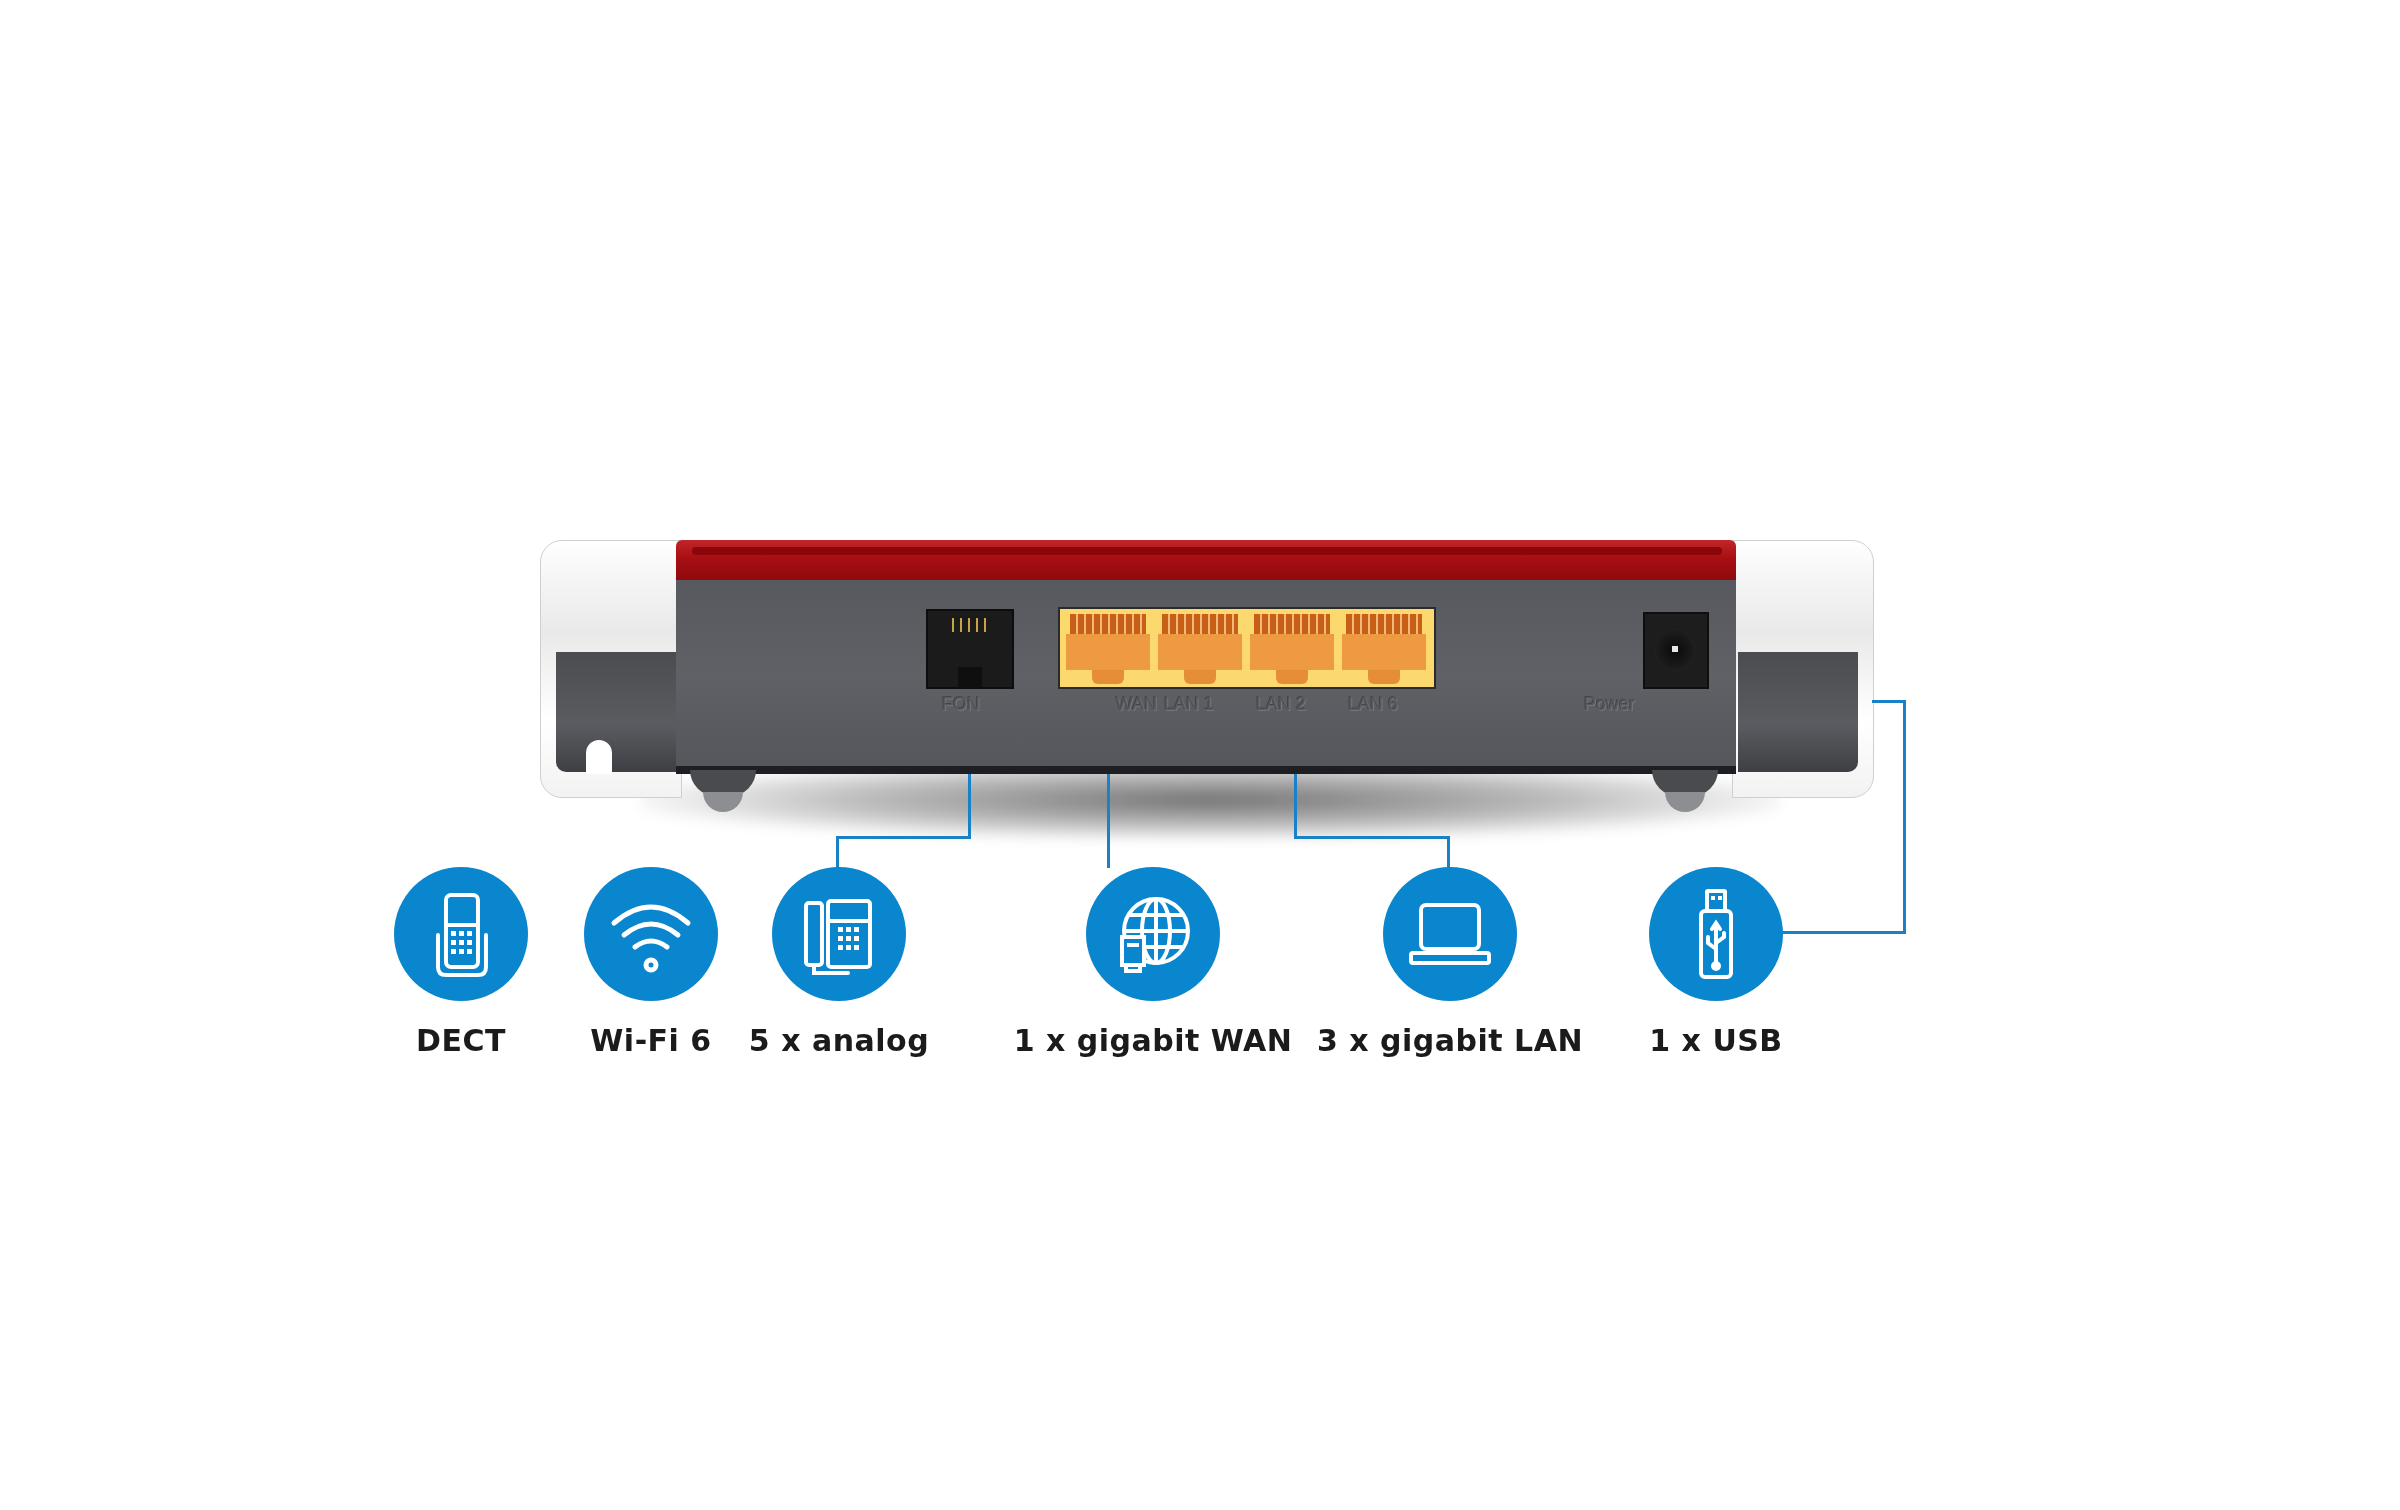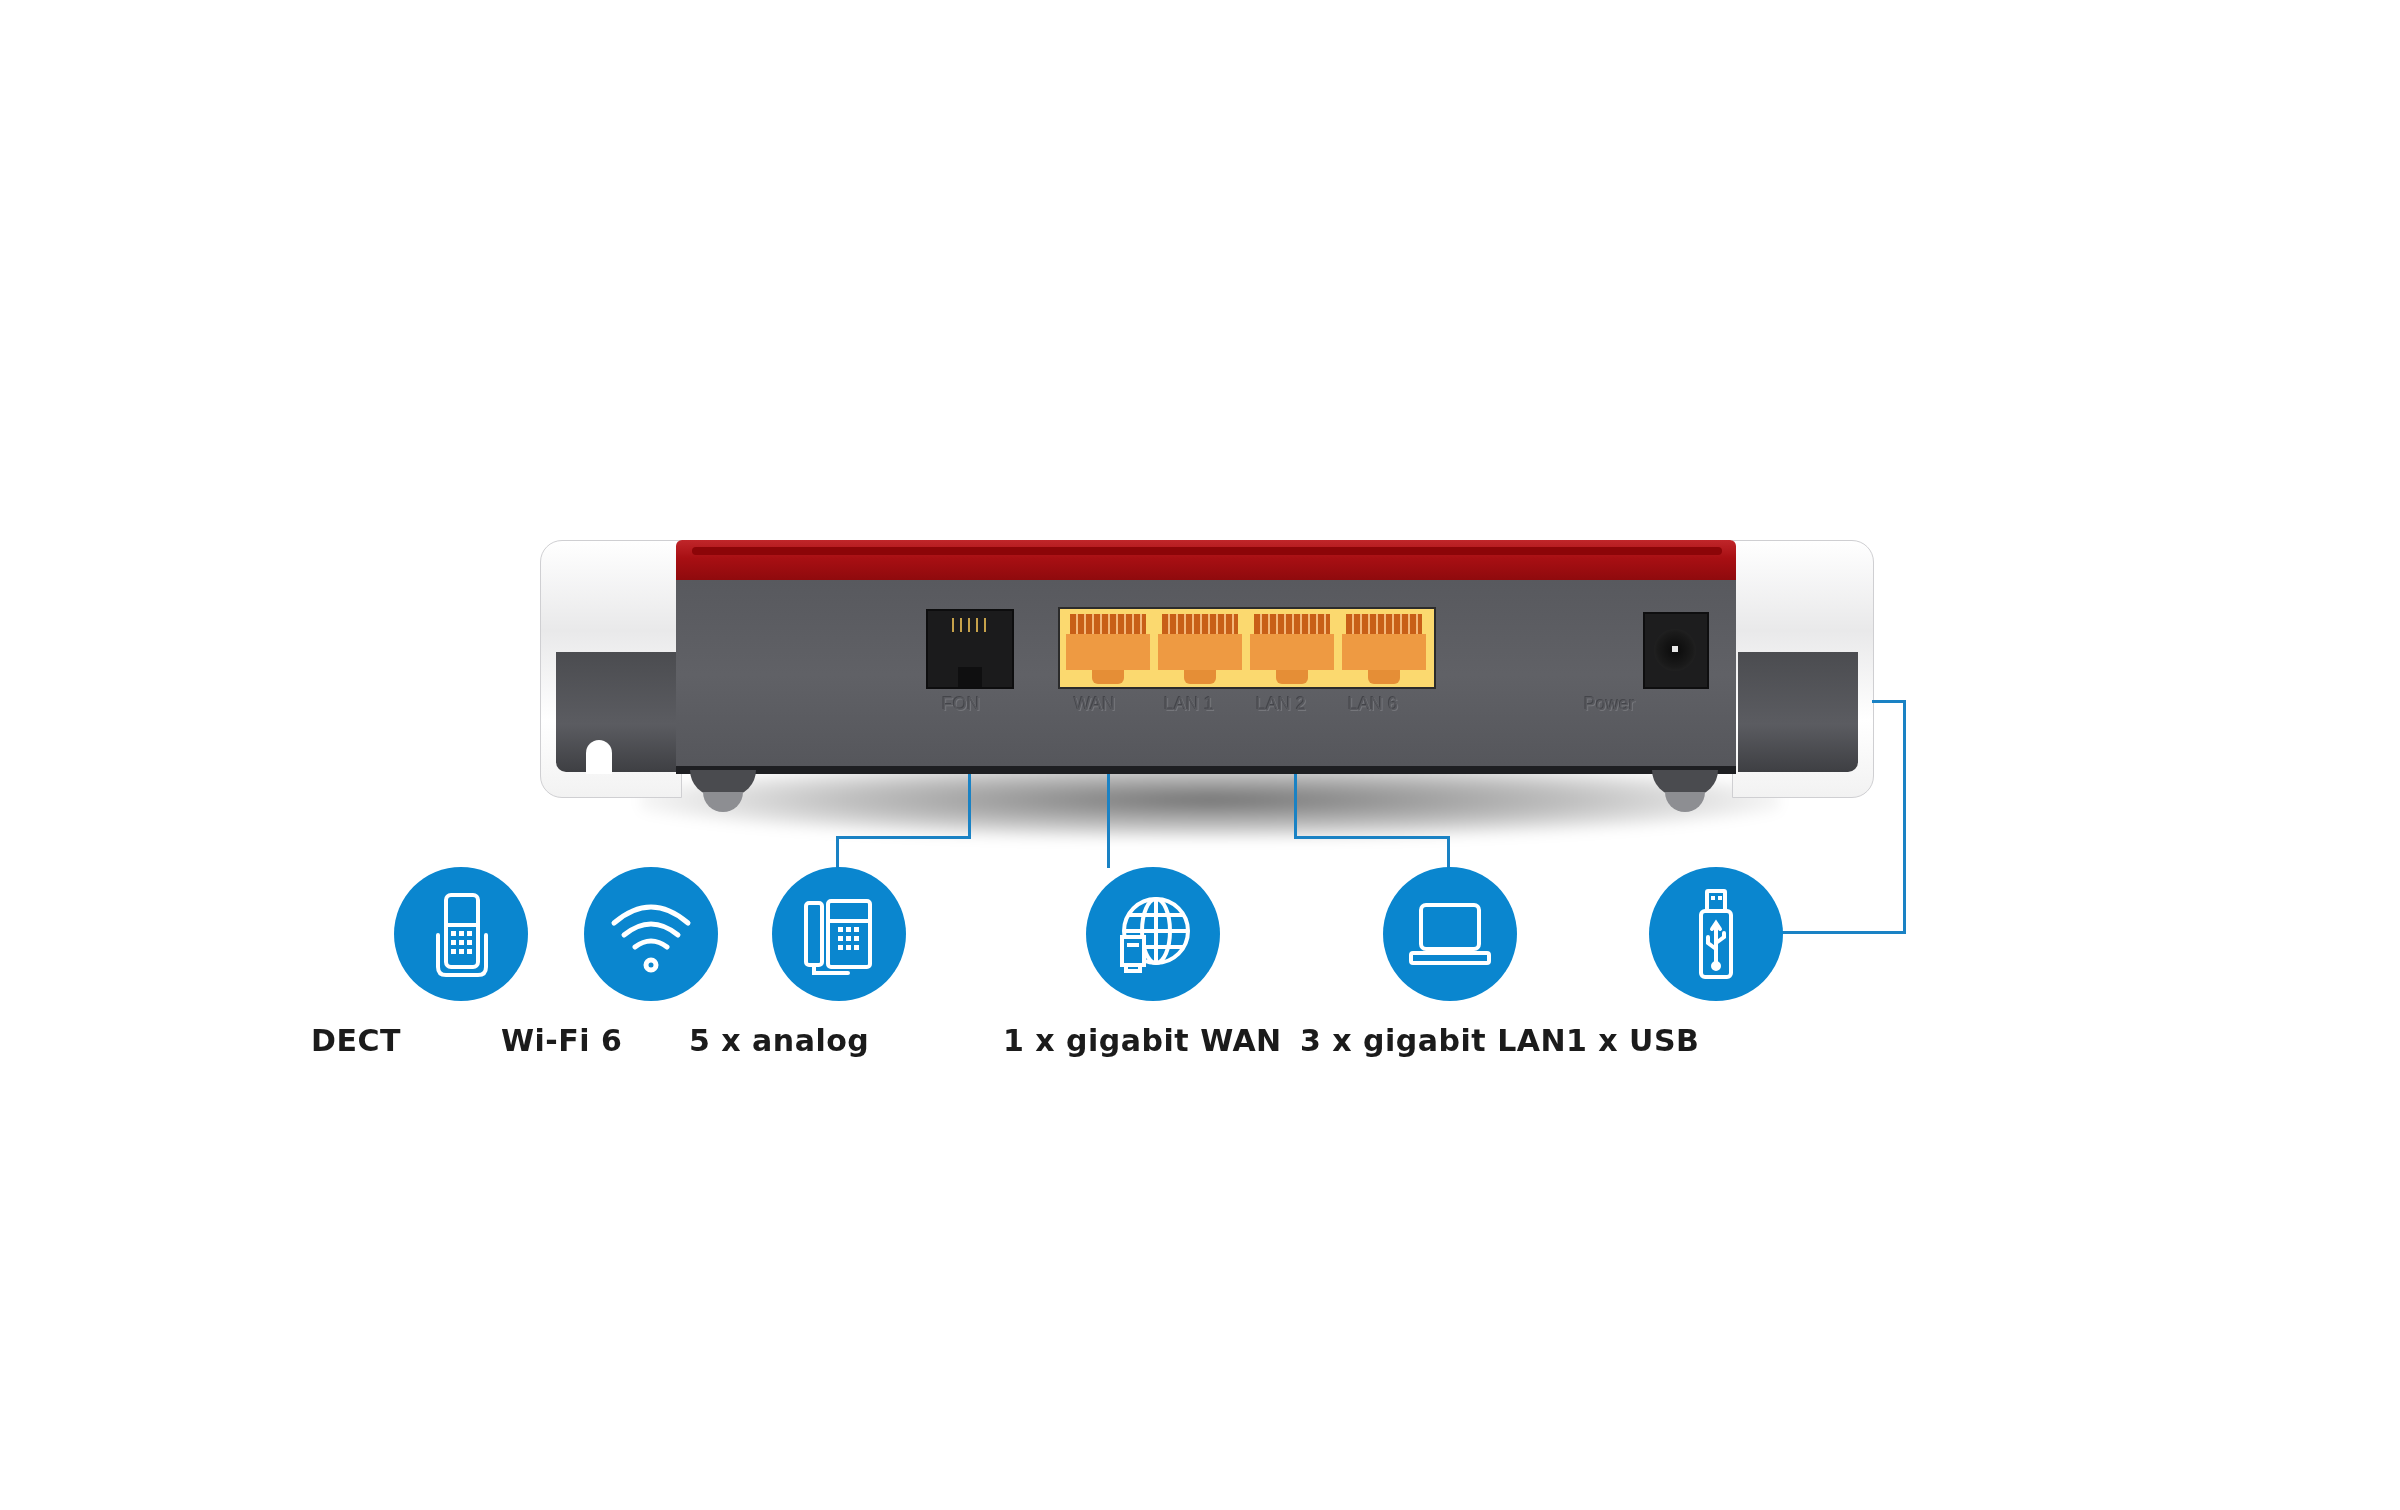--- a/index.html
+++ b/index.html
@@ -108,21 +108,21 @@
     text-shadow: -1px -1px 0 #44454a, 1px 1px 0 #75767b;
     font-family: "Liberation Sans", sans-serif;
   }
 
   
   .line { background: #1a82c4; }
   .h { height: 3px; }
   .v { width: 3px; }
 
   
-  .feature { top: 867px; width: 300px; margin-left: -150px; text-align: left; }
+  .feature { top: 867px; width: 300px; margin-left: -150px; text-align: center; }
   .circle {
     width: 134px; height: 134px; border-radius: 50%; background: #0a86cf;
     margin: 0 auto; position: relative;
   }
   .circle svg { position: absolute; left: 0; top: 0; width: 134px; height: 134px; }
   .feature-label {
     margin-top: 22px; font-size: 30px; font-weight: bold; color: #1b1b1b;
     letter-spacing: 0.5px; white-space: nowrap;
     font-family: "DejaVu Sans", sans-serif;
   }
@@ -169,21 +169,21 @@
   <div class="abs rj45" style="left:1250px">
     <div class="pins"></div>
     <div class="body"></div>
     <div class="latch"></div>
   </div>
   <div class="abs rj45" style="left:1342px">
     <div class="pins"></div>
     <div class="body"></div>
     <div class="latch"></div>
   </div>
-  <div class="abs port-label" style="left:1074px">WAN</div>
+  <div class="abs port-label" style="left:1116px">WAN</div>
   <div class="abs port-label" style="left:1164px">LAN 1</div>
   <div class="abs port-label" style="left:1256px">LAN 2</div>
   <div class="abs port-label" style="left:1348px">LAN 6</div>
 
   <div class="abs power-jack"></div>
   <div class="abs power-hole"></div>
   <div class="abs power-pin"></div>
   <div class="abs port-label" style="left:1584px">Power</div>
 </div>
 

